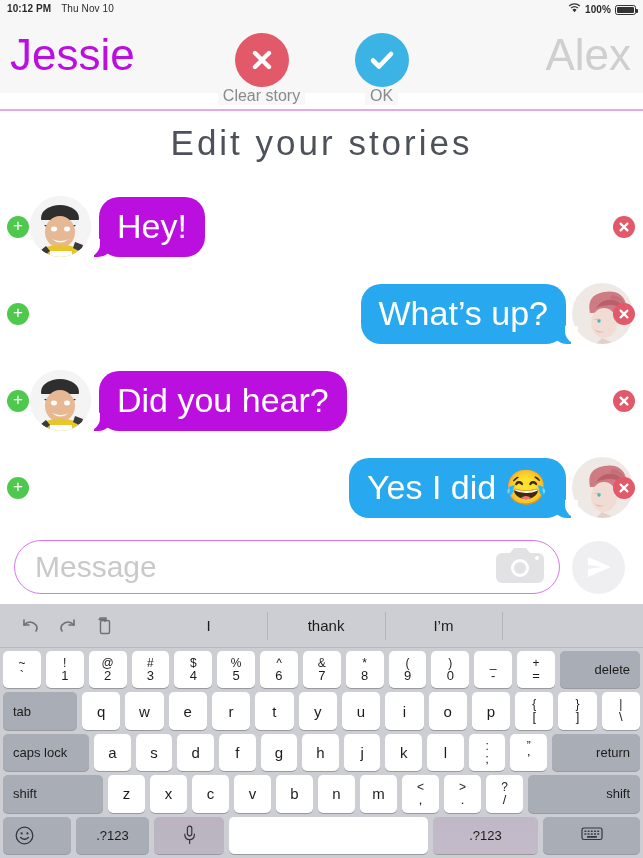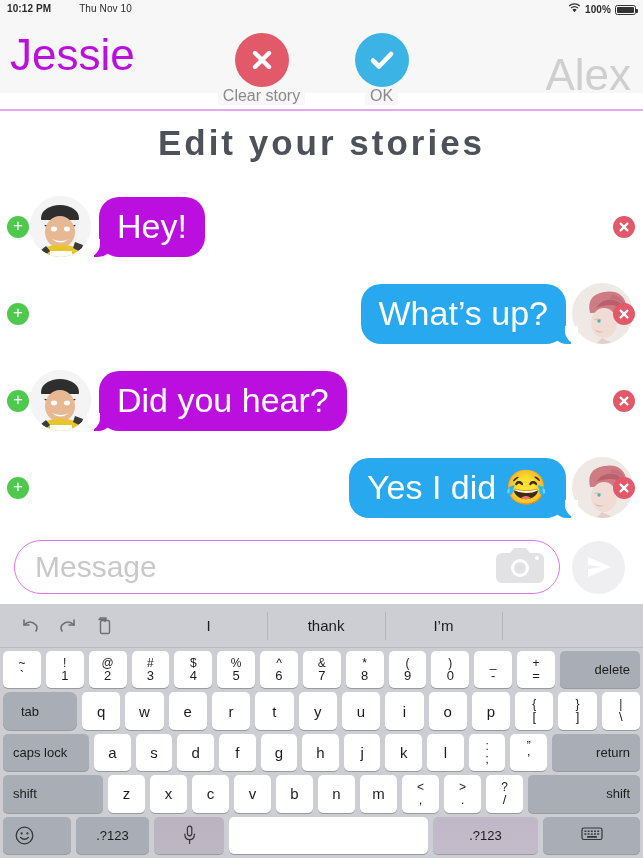--- a/index.html
+++ b/index.html
@@ -12,38 +12,38 @@
   #app { position: relative; width: 643px; height: 858px; background:#fff; }
 
   
   .statusbar {
     height: 17px; background: #f7f7f7;
     display: flex; align-items: center;
     padding: 0 7px;
     font-size: 10px; font-weight: bold; color: #2b2b2b;
     letter-spacing: .1px;
   }
-  .sb-time { margin-right: 28px; }
+  .sb-time { margin-right: 10px; }
   .sb-date { font-weight: normal; }
   .sb-right { margin-left: auto; display: flex; align-items: flex-end; gap: 4px; }
   .wifi-ic { display:block; }
   .batt { width: 21px; height: 10px; border: 1px solid #333; border-radius: 2.5px; position: relative; }
   .batt::after { content:''; position:absolute; right:-3px; top:3px; width:2px; height:4px; background:#333; border-radius:0 1px 1px 0;}
   .batt i { display:block; position:absolute; left:1px; top:1px; bottom:1px; width:17px; background:#333; border-radius:1px; }
 
   
   .header {
     position: relative; height: 76px; background: #f7f7f7;
   }
   .hdr-name {
     position:absolute; top: 12px;
     font-size: 44px; line-height: 52px; font-weight: 400;
   }
   .hdr-name.left { left: 10px; color: #bb0fe0; }
-  .hdr-name.right { right: 12px; color: #cfcfcf; margin-top: 20px; }
+  .hdr-name.right { right: 12px; color: #cfcfcf; }
 
   .hdr-actions {
     position:absolute; left: 0; right: 0; top: 16px;
     display: flex; justify-content: center; gap: 62px;
   }
   .hdr-act { width: 58px; display: flex; flex-direction: column; align-items: center; }
   .circ { width: 54px; height: 54px; border-radius: 50%; display:flex; align-items:center; justify-content:center; }
   .circ.red { background: #e2596a; }
   .circ.blue { background: #3cb3e5; }
   .hdr-act-label {
@@ -51,21 +51,21 @@
     background: #f7f7f7; padding: 0 5px; white-space: nowrap;
   }
   .divider {
     position: absolute; left: 0; right: 0; top: 92px;
     height: 1.5px; background: #e3a8ef;
   }
 
   
   .page-title {
     margin-top: 30px; text-align: center;
-    font-size: 35px; font-weight: 700; color: #4d5159;
+    font-size: 35px; font-weight: 400; color: #4d5159;
     letter-spacing: 3px;
   }
 
   
   .messages { position: relative; margin-top: 20px; }
   .msg-row {
     position: relative; height: 87px;
     display: flex; align-items: center;
   }
   .msg-row.out { justify-content: flex-end; }
@@ -167,21 +167,21 @@
     background:#fff; border-radius: 5px; flex: 1;
     display:flex; flex-direction: column; align-items:center; justify-content:center;
     font-size: 15px; color:#1c1c1c; box-shadow: 0 1px 0 rgba(0,0,0,.25);
     position: relative;
   }
   .key.dual { justify-content: center; gap: 1px; padding: 3px 0; }
   .key.dual .up { font-size: 12px; line-height: 11px; }
   .key.dual .lo { font-size: 13px; line-height: 12px; }
   .key.gray { background: #a9adb6; }
   .key.lbl { font-size: 13px; }
-  .key.tab     { flex: 0 0 74px; align-items: flex-start; padding-left: 18px; border-radius: 7px; }
+  .key.tab     { flex: 0 0 74px; align-items: flex-start; padding-left: 10px; }
   .key.caps    { flex: 0 0 86px; align-items: flex-start; padding-left: 10px; }
   .key.shiftL  { flex: 0 0 100px; align-items: flex-start; padding-left: 10px; }
   .key.shiftR  { flex: 0 0 112px; align-items: flex-end; padding-right: 10px; }
   .key.delete  { flex: 0 0 80px; align-items: flex-end; padding-right: 10px; }
   .key.return  { flex: 0 0 88px; align-items: flex-end; padding-right: 10px; }
   .key.emoji   { flex: 0 0 68px; align-items: flex-start; padding-left: 12px; }
   .key.num123  { flex: 0 0 73px; }
   .key.mic     { flex: 0 0 70px; }
   .key.space   { flex: 1 1 auto; background:#fff; }
   .key.num123r { flex: 0 0 105px; }

